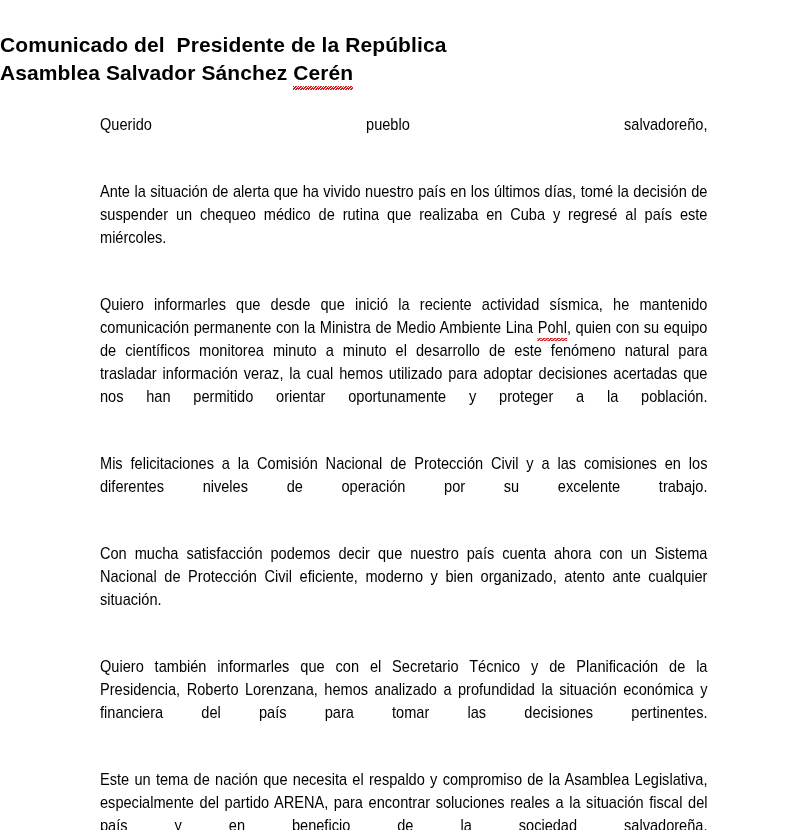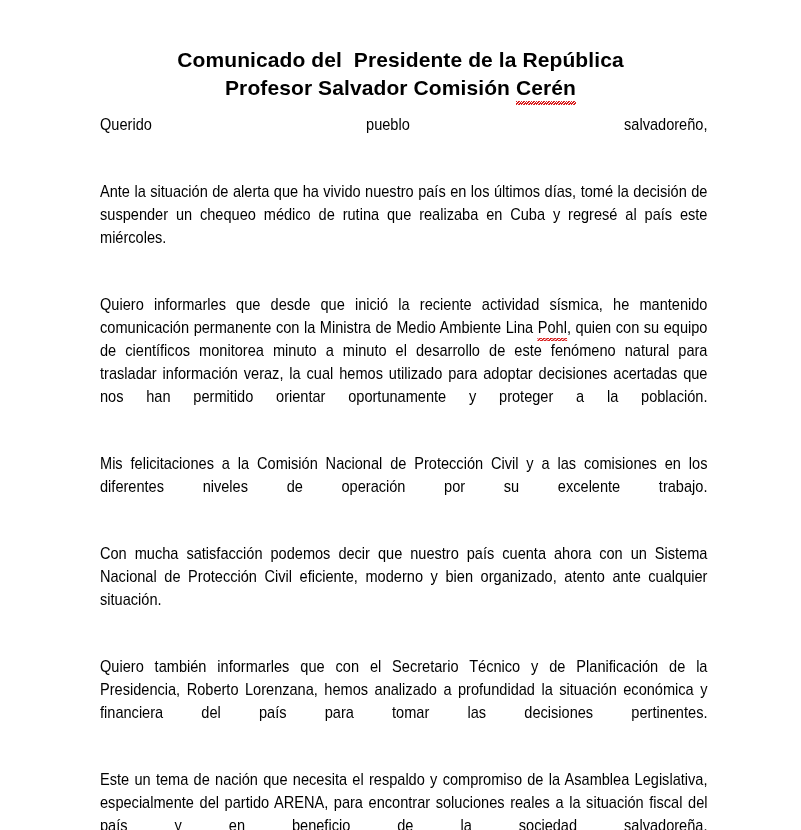--- a/index.html
+++ b/index.html
@@ -20,27 +20,27 @@
     position: relative;
     width: 801px;
     height: 830px;
     background: #ffffff;
     box-sizing: border-box;
   }
 
   
   .doc-title {
     width: 100%;
-    text-align: center;
+    text-align: left;
     font-family: "Liberation Sans", sans-serif;
     font-weight: bold;
     font-size: 21px;
     line-height: 28px;
     letter-spacing: 0.1px;
-    padding-top: 46px;
+    padding-top: 31px;
     margin: 0;
   }
   .doc-title .title-line {
     display: block;
     white-space: pre;
   }
 
   
   .body-block {
     position: absolute;
@@ -101,21 +101,21 @@
     background-size: 5px 4px;
   }
 </style>
 </head>
 <body>
 
 <div class="page">
 
   <h1 class="doc-title">
     <span class="title-line">Comunicado del  Presidente de la República</span>
-    <span class="title-line"><span>Profesor Salvador Comisión </span><span class="spell title-spell">Cerén</span></span>
+    <span class="title-line"><span>Asamblea Salvador Sánchez </span><span class="spell title-spell">Cerén</span></span>
   </h1>
 
   <div class="body-block">
 
     <p class="para">Querido pueblo salvadoreño,</p>
 
     <p class="para">Ante la situación de alerta que ha vivido nuestro país en los últimos días, tomé la decisión de suspender un chequeo médico de rutina que realizaba en Cuba y regresé al país este miércoles.</p>
 
     <p class="para"><span>Quiero informarles que desde que inició la reciente actividad sísmica, he mantenido comunicación permanente con la Ministra de Medio Ambiente Lina </span><span class="spell">Pohl</span><span>, quien con su equipo de científicos monitorea minuto a minuto el desarrollo de este fenómeno natural para trasladar información veraz, la cual hemos utilizado para adoptar decisiones acertadas que nos han permitido orientar oportunamente y proteger a la población.</span></p>
 

